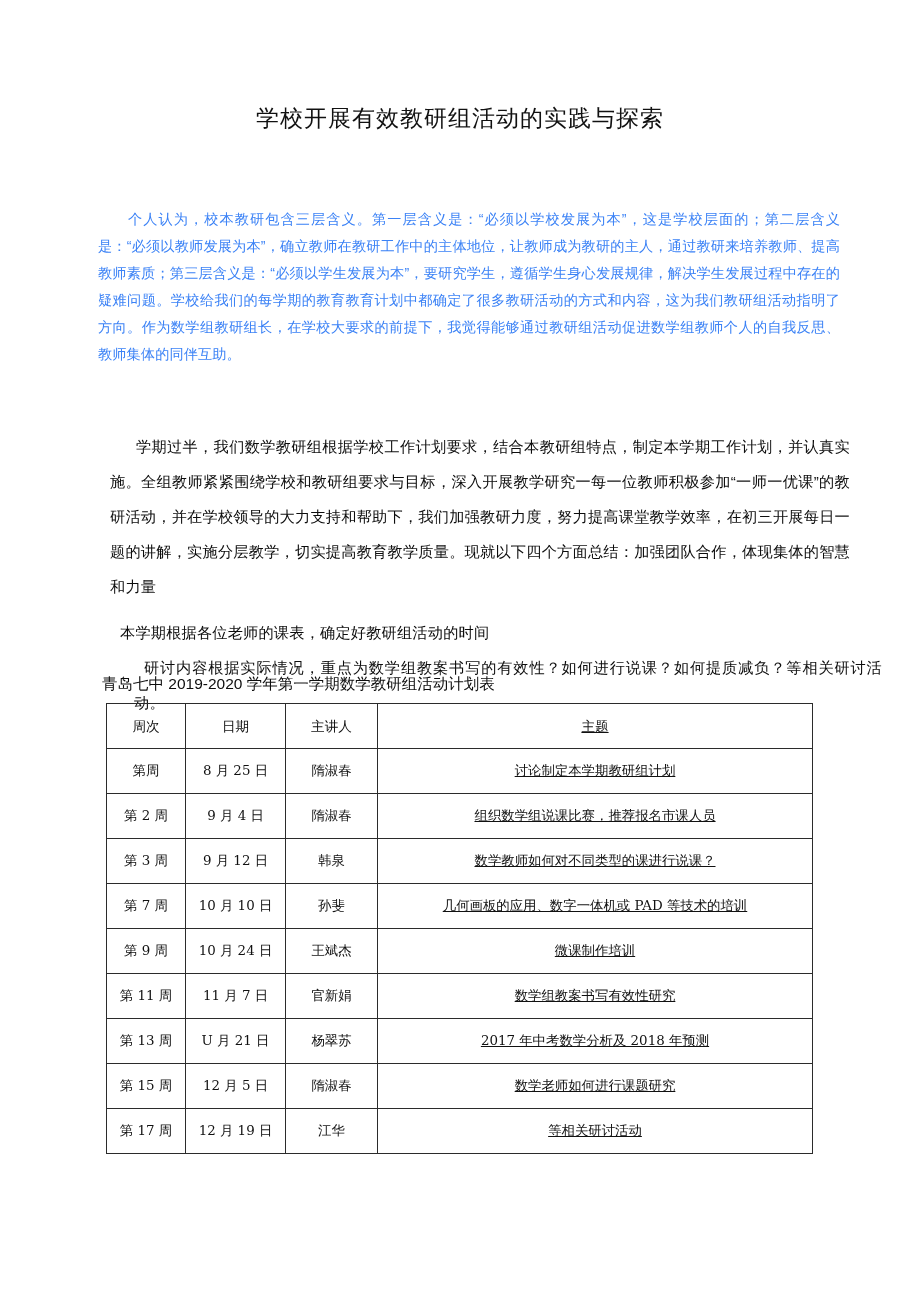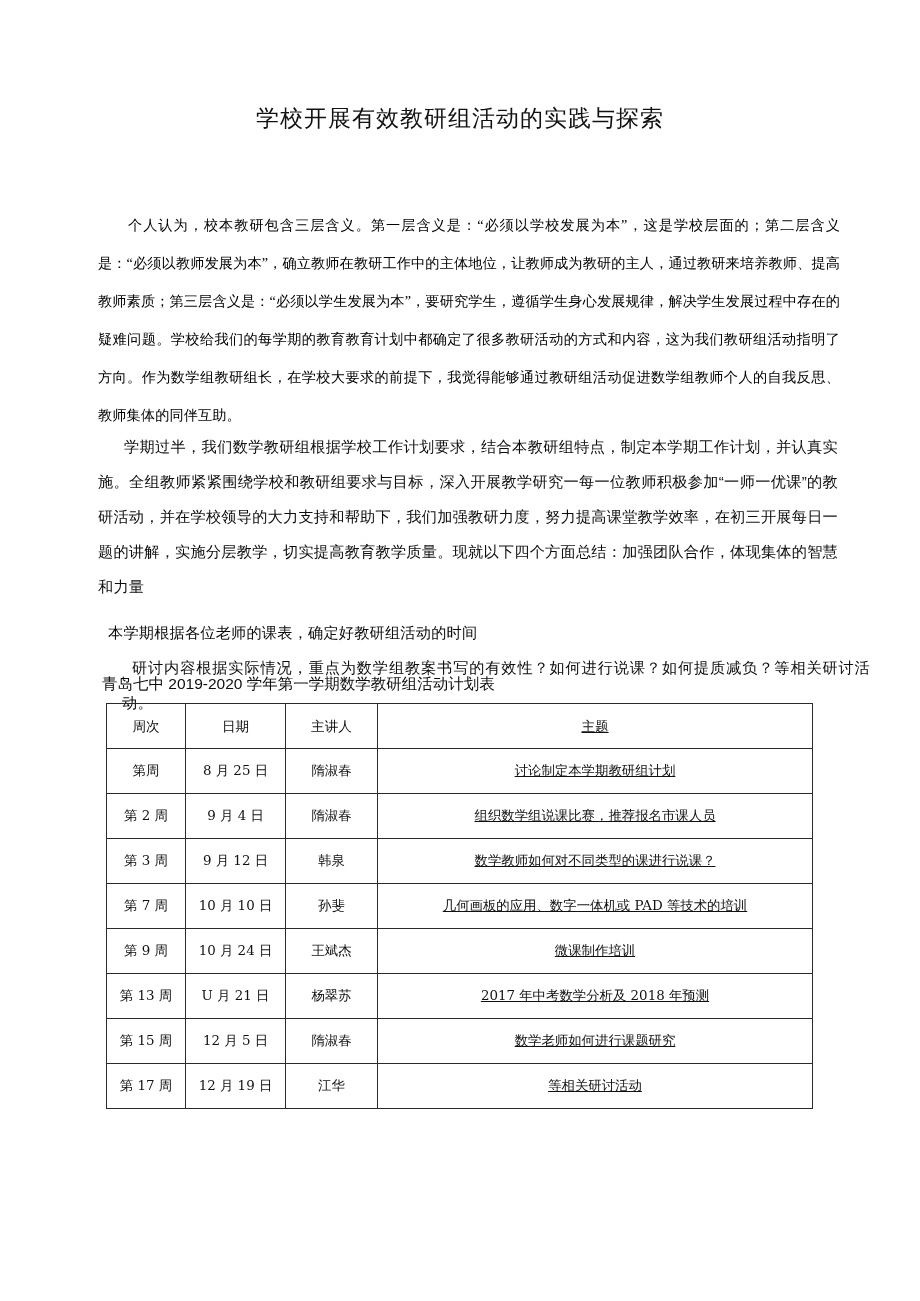--- a/index.html
+++ b/index.html
@@ -50,34 +50,34 @@
     line-height: 34px;
     color: #111;
   }
 
   
   .para-serif {
     position: absolute;
     top: 192px;
     left: 0;
     width: 742px;
-    font-family: Liberation Serif, serif;
+    font-family: Liberation Sans, sans-serif;
     font-size: 14.2px;
-    line-height: 38px;
+    line-height: 27px;
     text-align: justify;
     text-justify: inter-ideograph;
     text-indent: 30px;
-    color: #000000;
+    color: #3b82f6;
     letter-spacing: 0.1px;
   }
 
   
   .para-sans {
     position: absolute;
-    left: 0;
+    left: 12px;
     width: 740px;
     font-family: "Liberation Sans", "DejaVu Sans", sans-serif;
     font-size: 15.2px;
     line-height: 35px;
     text-align: justify;
     text-justify: inter-ideograph;
     color: #0d0d0d;
     letter-spacing: 0.2px;
   }
   .para-2 {
@@ -213,20 +213,26 @@
             <td class="cell-topic">几何画板的应用、数字一体机或 PAD 等技术的培训</td>
           </tr>
 
           <tr>
             <td class="cell-week nudge-week-left">第 9 周</td>
             <td class="cell-date">10 月 24 日</td>
             <td class="cell-sp">王斌杰</td>
             <td class="cell-topic">微课制作培训</td>
           </tr>
 
+          <tr>
+            <td class="cell-week nudge-week-left">第 11 周</td>
+            <td class="cell-date nudge-left">11 月 7 日</td>
+            <td class="cell-sp">官新娟</td>
+            <td class="cell-topic">数学组教案书写有效性研究</td>
+          </tr>
 
           <tr>
             <td class="cell-week nudge-week-left">第 13 周</td>
             <td class="cell-date">U 月 21 日</td>
             <td class="cell-sp">杨翠苏</td>
             <td class="cell-topic">2017 年中考数学分析及 2018 年预测</td>
           </tr>
 
           <tr>
             <td class="cell-week nudge-week-left">第 15 周</td>

